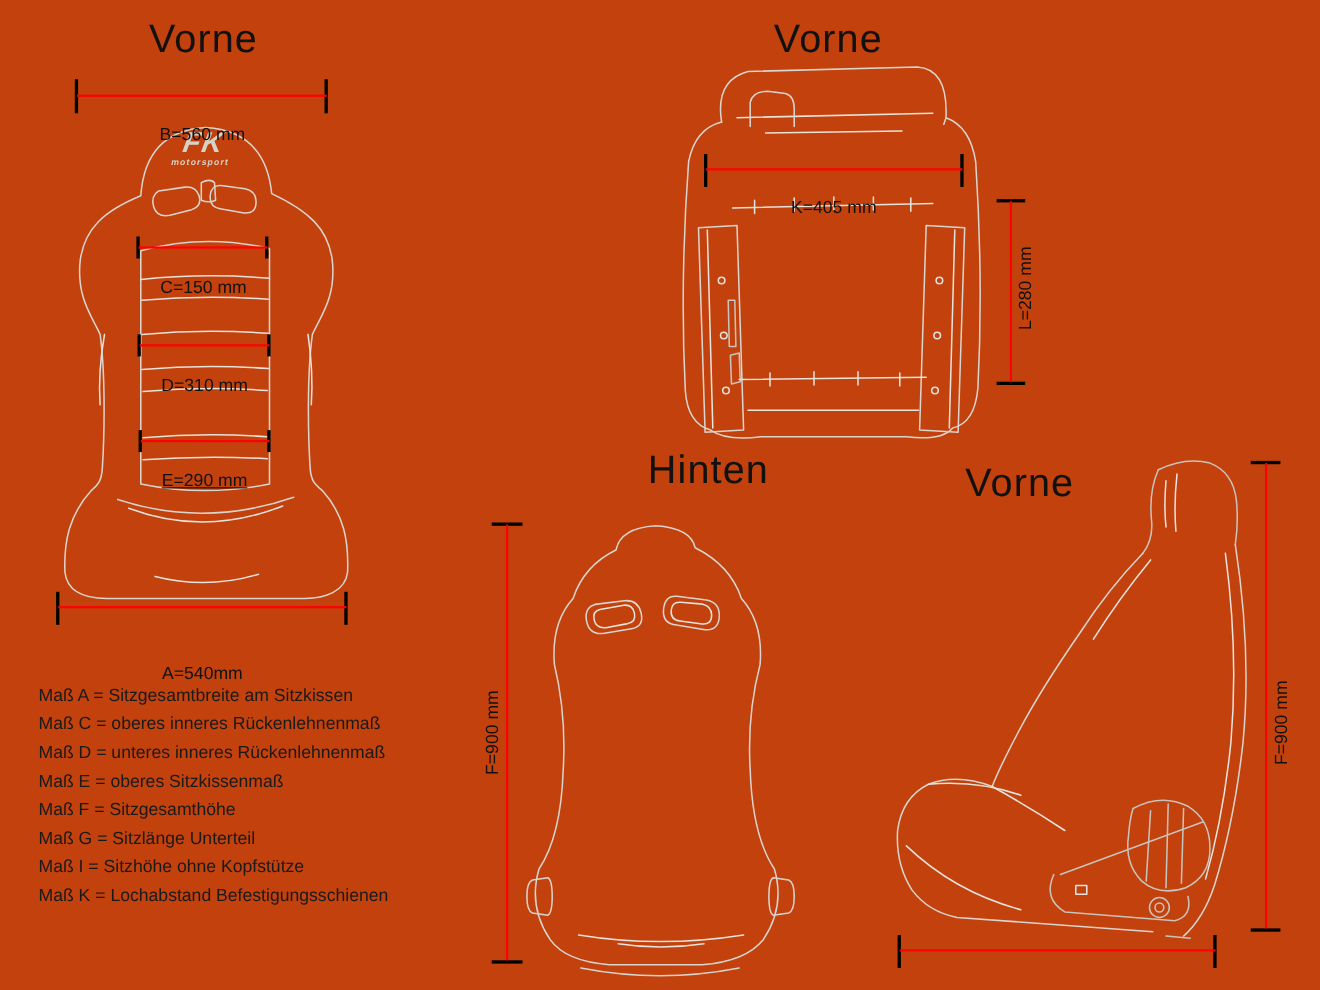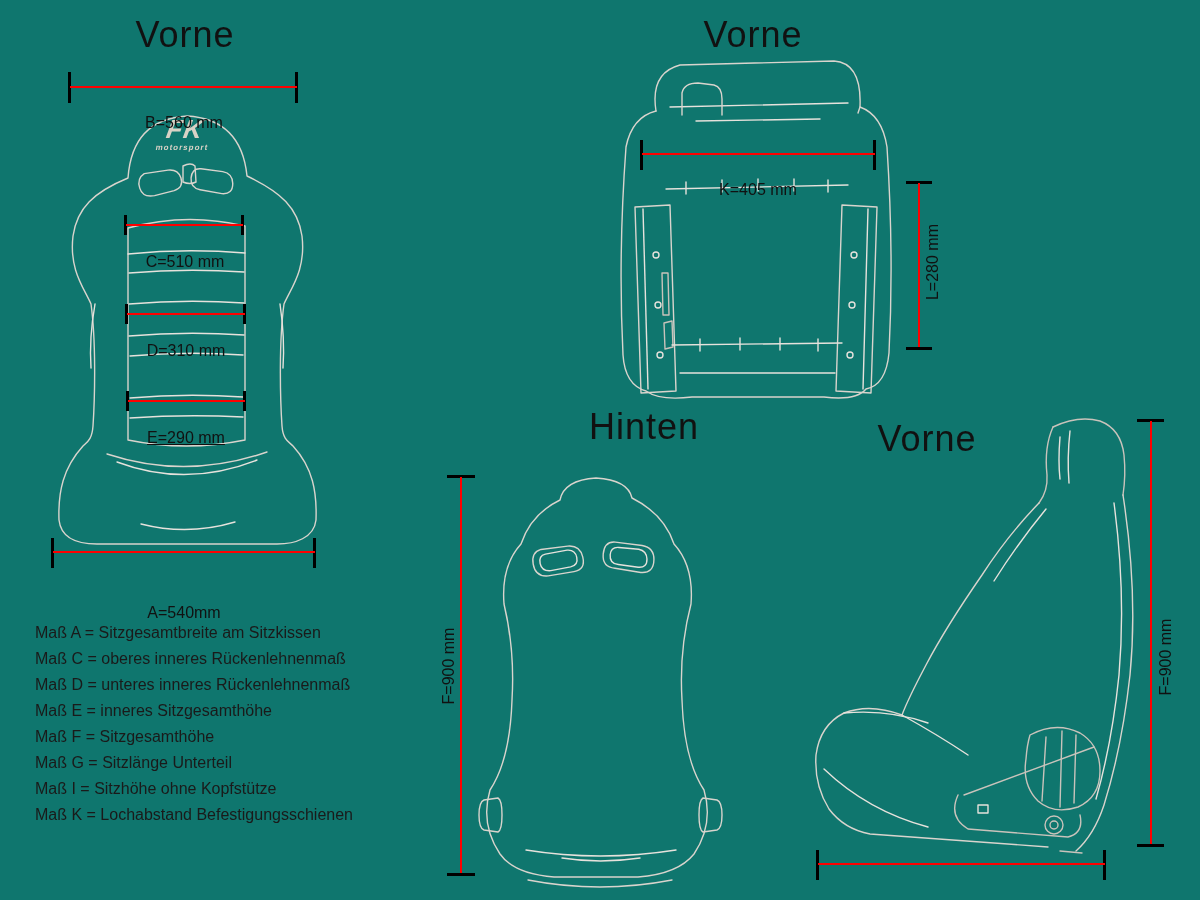--- a/index.html
+++ b/index.html
@@ -1,17 +1,17 @@
 <!DOCTYPE html>
 <html><head>
 <meta charset="utf-8">
 <style>
   html,body{margin:0;padding:0;background:#fff;}
   #canvas{
-    position:relative;width:1200px;height:900px;background:#0f766e;overflow:hidden;
+    position:relative;width:1200px;height:900px;background:#c2410c;overflow:hidden;
     font-family:"Liberation Sans", sans-serif;color:#1a1a1a;
   }
   .view-title{
     position:absolute;transform:translateX(-50%);
     font-size:36px;font-weight:400;letter-spacing:1px;color:#111;white-space:nowrap;
   }
   
   .lh{position:absolute;height:2px;background:#ff0000;}
   .lv{position:absolute;width:2px;background:#ff0000;}
   .tv{position:absolute;width:3px;background:#000;}
@@ -177,21 +177,21 @@
     <div class="tv" style="left:68px;top:72px;height:31px;"></div>
     <div class="tv" style="left:295px;top:72px;height:31px;"></div>
     <div class="lh" style="left:70px;top:86px;width:227px;"></div>
     <div class="dim-label" style="left:184px;top:66px;">B=560 mm</div>
   </div>
 
   <div>
     <div class="tv" style="left:124px;top:215px;height:20px;"></div>
     <div class="tv" style="left:241px;top:215px;height:20px;"></div>
     <div class="lh" style="left:126px;top:224px;width:117px;"></div>
-    <div class="dim-label" style="left:185px;top:205px;">C=510 mm</div>
+    <div class="dim-label" style="left:185px;top:205px;">C=150 mm</div>
   </div>
 
   <div>
     <div class="tv" style="left:125px;top:304px;height:20px;"></div>
     <div class="tv" style="left:243px;top:304px;height:20px;"></div>
     <div class="lh" style="left:127px;top:313px;width:118px;"></div>
     <div class="dim-label" style="left:186px;top:294px;">D=310 mm</div>
   </div>
 
   <div>
@@ -240,20 +240,20 @@
     <div class="tv" style="left:816px;top:850px;height:30px;"></div>
     <div class="tv" style="left:1103px;top:850px;height:30px;"></div>
     <div class="lh" style="left:818px;top:863px;width:287px;"></div>
     <div class="dim-label" style="left:960px;top:868px;">G=610 mm</div>
   </div>
 
   <div id="legend">
     <p>Maß A = Sitzgesamtbreite am Sitzkissen</p>
     <p>Maß C = oberes inneres Rückenlehnenmaß</p>
     <p>Maß D = unteres inneres Rückenlehnenmaß</p>
-    <p>Maß E = inneres Sitzgesamthöhe</p>
+    <p>Maß E = oberes Sitzkissenmaß</p>
     <p>Maß F = Sitzgesamthöhe</p>
     <p>Maß G = Sitzlänge Unterteil</p>
     <p>Maß I = Sitzhöhe ohne Kopfstütze</p>
     <p>Maß K = Lochabstand Befestigungsschienen</p>
   </div>
 
 </div>
 
 </body></html>

